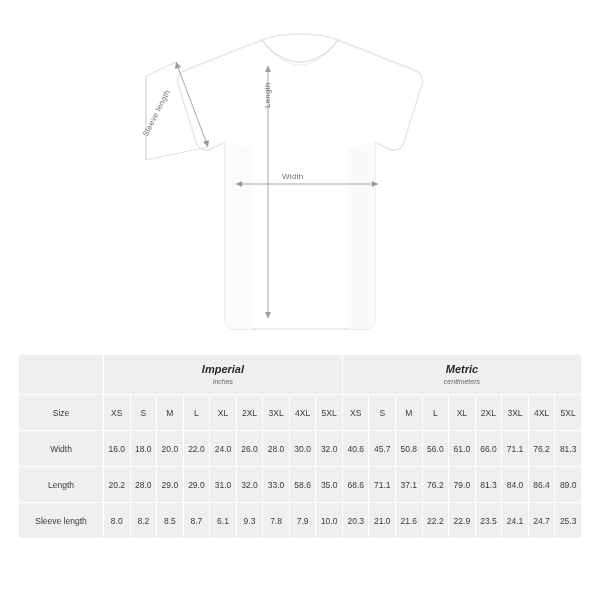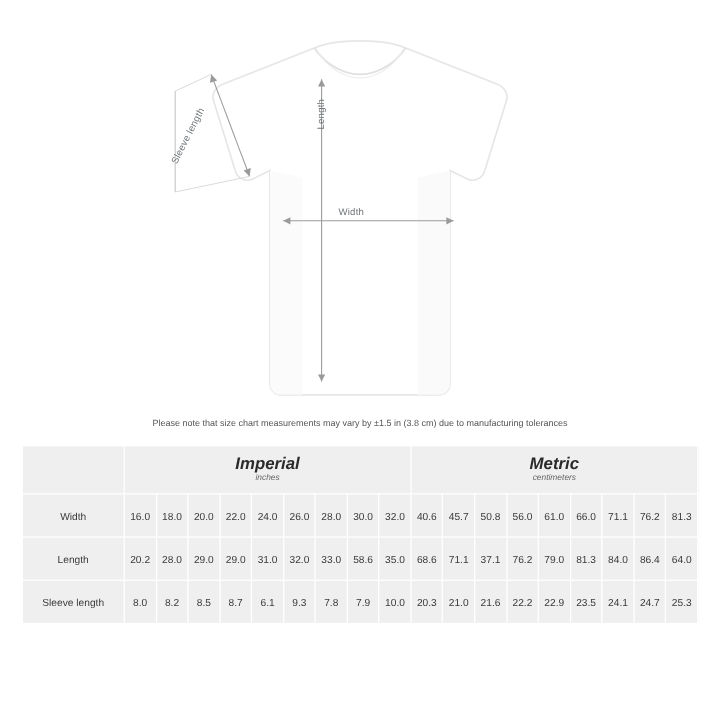--- a/index.html
+++ b/index.html
@@ -95,21 +95,21 @@
   }
   .col-label {
     width: 84px;
     font-size: 8.5px;
   }
   .group-head {
     height: 40px;
     background: #efefef;
   }
   .group-name {
-    font-size: 14px;
+    font-size: 11px;
     font-style: italic;
     font-weight: bold;
     color: #2a2a2a;
     display: block;
     line-height: 13px;
   }
   .group-unit {
     font-size: 7px;
     font-style: italic;
     color: #666666;
@@ -173,36 +173,56 @@
       <line x1="146" y1="160" x2="208" y2="147" stroke="#d8d8d8" stroke-width="0.8"></line>
       <line x1="146" y1="76" x2="146" y2="160" stroke="#bdbdbd" stroke-width="0.8"></line>
     </svg>
 
     <span class="dim-label label-length">Length</span>
     <span class="dim-label label-width">Width</span>
     <span class="dim-label label-sleeve">Sleeve length</span>
   </div>
 
   <div class="title-block">
-    <p class="chart-note">Please note that size chart measurements may vary by ±1.5 in (3.8 cm) due to manufacturing tolerances</p>
   </div>
 
   <div class="table-wrap">
     <table class="size-table">
       <tbody id="table-body">
           <tr class="group-head">
             <th class="col-label blank-cell"></th>
             <th colspan="9">
               <span class="group-name">Imperial</span>
               <span class="group-unit">inches</span>
             </th>
             <th colspan="9">
               <span class="group-name">Metric</span>
               <span class="group-unit">centimeters</span>
             </th>
+          </tr>
+          <tr>
+            <th class="col-label row-head">Size</th>
+            <th>XS</th>
+            <th>S</th>
+            <th>M</th>
+            <th>L</th>
+            <th>XL</th>
+            <th>2XL</th>
+            <th>3XL</th>
+            <th>4XL</th>
+            <th>5XL</th>
+            <th>XS</th>
+            <th>S</th>
+            <th>M</th>
+            <th>L</th>
+            <th>XL</th>
+            <th>2XL</th>
+            <th>3XL</th>
+            <th>4XL</th>
+            <th>5XL</th>
           </tr>
           <tr>
             <th class="col-label row-head">Width</th>
             <td>16.0</td>
             <td>18.0</td>
             <td>20.0</td>
             <td>22.0</td>
             <td>24.0</td>
             <td>26.0</td>
             <td>28.0</td>
@@ -230,21 +250,21 @@
             <td>58.6</td>
             <td>35.0</td>
             <td>68.6</td>
             <td>71.1</td>
             <td>37.1</td>
             <td>76.2</td>
             <td>79.0</td>
             <td>81.3</td>
             <td>84.0</td>
             <td>86.4</td>
-            <td>64.0</td>
+            <td>89.0</td>
           </tr>
           <tr>
             <th class="col-label row-head">Sleeve length</th>
             <td>8.0</td>
             <td>8.2</td>
             <td>8.5</td>
             <td>8.7</td>
             <td>6.1</td>
             <td>9.3</td>
             <td>7.8</td>

